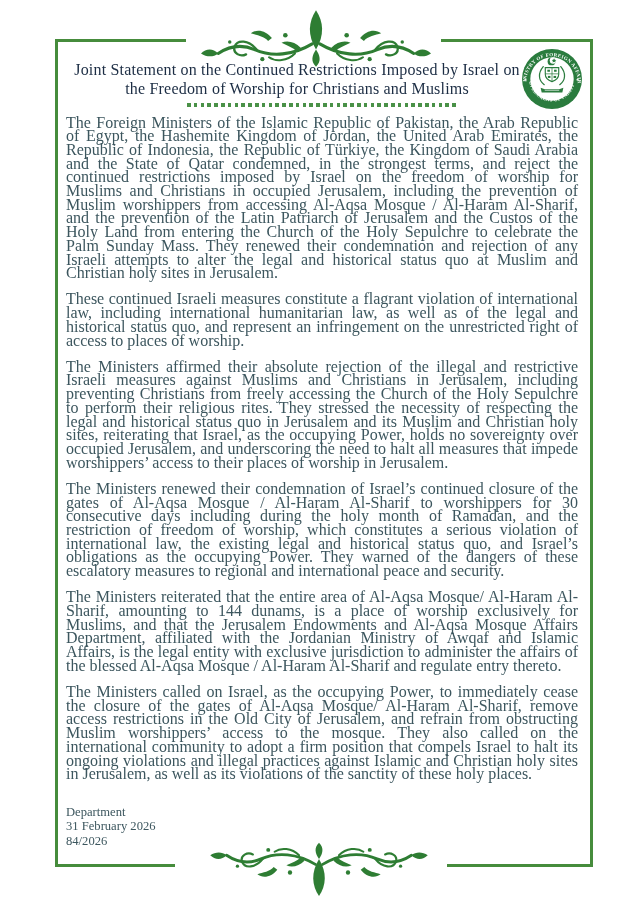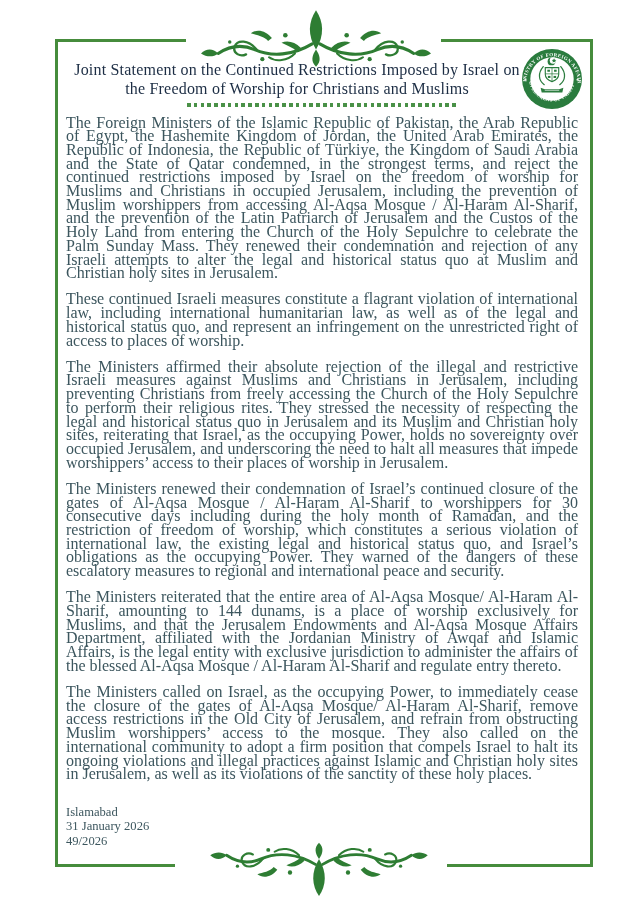--- a/index.html
+++ b/index.html
@@ -166,19 +166,19 @@
     <div class="body">
       <p>The Foreign Ministers of the Islamic Republic of Pakistan, the Arab Republic of Egypt, the Hashemite Kingdom of Jordan, the United Arab Emirates, the Republic of Indonesia, the Republic of Türkiye, the Kingdom of Saudi Arabia and the State of Qatar condemned, in the strongest terms, and reject the continued restrictions imposed by Israel on the freedom of worship for Muslims and Christians in occupied Jerusalem, including the prevention of Muslim worshippers from accessing Al-Aqsa Mosque / Al-Haram Al-Sharif, and the prevention of the Latin Patriarch of Jerusalem and the Custos of the Holy Land from entering the Church of the Holy Sepulchre to celebrate the Palm Sunday Mass. They renewed their condemnation and rejection of any Israeli attempts to alter the legal and historical status quo at Muslim and Christian holy sites in Jerusalem.</p>
       <p>These continued Israeli measures constitute a flagrant violation of international law, including international humanitarian law, as well as of the legal and historical status quo, and represent an infringement on the unrestricted right of access to places of worship.</p>
       <p>The Ministers affirmed their absolute rejection of the illegal and restrictive Israeli measures against Muslims and Christians in Jerusalem, including preventing Christians from freely accessing the Church of the Holy Sepulchre to perform their religious rites. They stressed the necessity of respecting the legal and historical status quo in Jerusalem and its Muslim and Christian holy sites, reiterating that Israel, as the occupying Power, holds no sovereignty over occupied Jerusalem, and underscoring the need to halt all measures that impede worshippers’ access to their places of worship in Jerusalem.</p>
       <p>The Ministers renewed their condemnation of Israel’s continued closure of the gates of Al-Aqsa Mosque / Al-Haram Al-Sharif to worshippers for 30 consecutive days including during the holy month of Ramadan, and the restriction of freedom of worship, which constitutes a serious violation of international law, the existing legal and historical status quo, and Israel’s obligations as the occupying Power. They warned of the dangers of these escalatory measures to regional and international peace and security.</p>
       <p>The Ministers reiterated that the entire area of Al-Aqsa Mosque/ Al-Haram Al-Sharif, amounting to 144 dunams, is a place of worship exclusively for Muslims, and that the Jerusalem Endowments and Al-Aqsa Mosque Affairs Department, affiliated with the Jordanian Ministry of Awqaf and Islamic Affairs, is the legal entity with exclusive jurisdiction to administer the affairs of the blessed Al-Aqsa Mosque / Al-Haram Al-Sharif and regulate entry thereto.</p>
       <p>The Ministers called on Israel, as the occupying Power, to immediately cease the closure of the gates of Al-Aqsa Mosque/ Al-Haram Al-Sharif, remove access restrictions in the Old City of Jerusalem, and refrain from obstructing Muslim worshippers’ access to the mosque. They also called on the international community to adopt a firm position that compels Israel to halt its ongoing violations and illegal practices against Islamic and Christian holy sites in Jerusalem, as well as its violations of the sanctity of these holy places.</p>
     </div>
 
     <div class="footer">
-      <div>Islamabad</div>
-      <div>31 January 2026</div>
-      <div>49/2026</div>
+      <div>Department</div>
+      <div>31 February 2026</div>
+      <div>84/2026</div>
     </div>
 
   </div>
 </div>
 
 </body></html>

